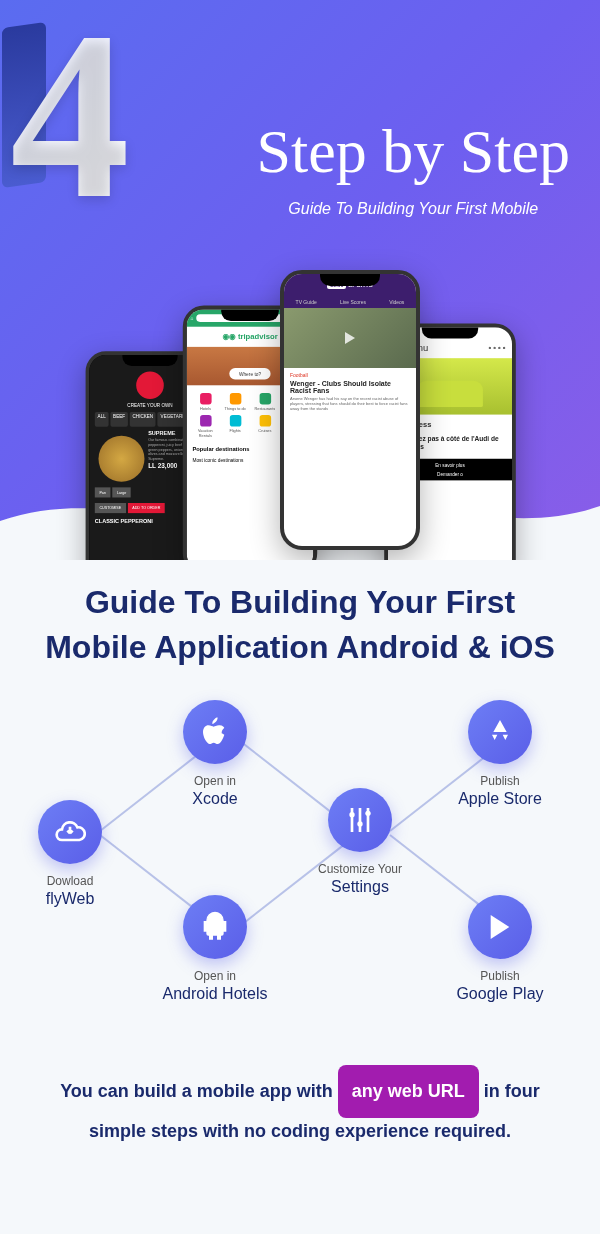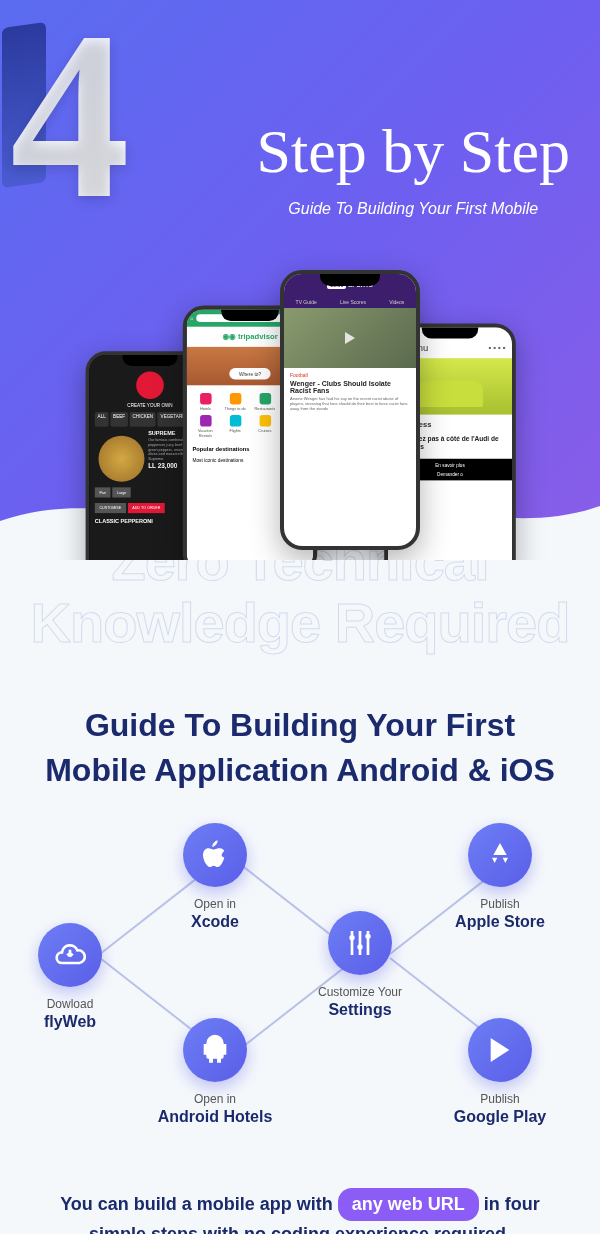--- a/index.html
+++ b/index.html
@@ -81,39 +81,39 @@
 .zero-section{padding:0 30px;text-align:center;position:relative;margin-top:-30px}
 .zero{font-size:56px;font-weight:700;line-height:1.1;color:transparent;-webkit-text-stroke:1px rgba(110,130,200,.25);letter-spacing:-1px}
 .guide{font-size:32px;font-weight:700;color:#1a2a6c;margin-top:50px;line-height:1.4}
 
 
 .diagram{position:relative;height:330px;margin:30px 20px 0}
 .node{position:absolute;text-align:center;width:120px}
 .bubble{width:64px;height:64px;border-radius:50%;background:linear-gradient(135deg,#6d7ef5,#5a5ee8);margin:0 auto;display:flex;align-items:center;justify-content:center;box-shadow:0 6px 16px rgba(90,94,232,.35)}
 .bubble svg{width:32px;height:32px;fill:#fff}
 .node .l1{font-size:12px;color:#555;margin-top:10px}
-.node .l2{font-size:16px;font-weight:700;color:#1a2a6c;margin-top:2px}
+.node .l2{font-size:16px;font-weight:400;color:#1a2a6c;margin-top:2px}
 .n-download{left:-10px;top:100px}
 .n-xcode{left:135px;top:0}
 .n-android{left:135px;top:195px}
 .n-settings{left:280px;top:88px}
 .n-apple{left:420px;top:0}
 .n-google{left:420px;top:195px}
 
 .line{position:absolute;background:#b8c2e8;height:2px;transform-origin:left center}
 .l-a{width:150px;left:80px;top:130px;transform:rotate(-38deg)}
 .l-b{width:150px;left:80px;top:134px;transform:rotate(38deg)}
 .l-c{width:150px;left:220px;top:40px;transform:rotate(38deg)}
 .l-d{width:150px;left:220px;top:225px;transform:rotate(-38deg)}
 .l-e{width:150px;left:370px;top:130px;transform:rotate(-38deg)}
 .l-f{width:150px;left:370px;top:134px;transform:rotate(38deg)}
 
 
 .bottom{text-align:center;padding:35px 50px 0;font-size:18px;color:#1a2a6c;font-weight:600;line-height:1.5}
-.pill{background:#8b5cf6;color:#fff;padding:3px 14px;border-radius:14px;display:inline-block;font-weight:600}
+.pill{background:#a21caf;color:#fff;padding:13px 14px;border-radius:8px;display:inline-block;font-weight:600}
 </style>
 </head>
 <body>
 
 <div class="hero">
   <div class="four"><span class="four-inner">4</span></div>
   <div class="title">
     <div class="title-script">Step by Step</div>
     <div class="title-sub">Guide To Building Your First Mobile</div>
   </div>
@@ -215,24 +215,20 @@
   </div>
 
   <div class="wave">
     <svg viewBox="0 0 600 90" preserveAspectRatio="none">
         <path d="M0,50 C120,10 200,80 300,50 C420,15 500,70 600,35 L600,90 L0,90 Z" fill="#f5f8fb"></path>
       </svg>
   </div>
 </div>
 
 <div class="zero-section">
-  <div class="zero">
-    <div>Zero Technical</div>
-    <div>Knowledge Required</div>
-  </div>
   <div class="guide">Guide To Building Your First Mobile Application Android &amp; iOS</div>
 </div>
 
 <div class="diagram">
   <div class="line l-a"></div>
   <div class="line l-b"></div>
   <div class="line l-c"></div>
   <div class="line l-d"></div>
   <div class="line l-e"></div>
   <div class="line l-f"></div>

